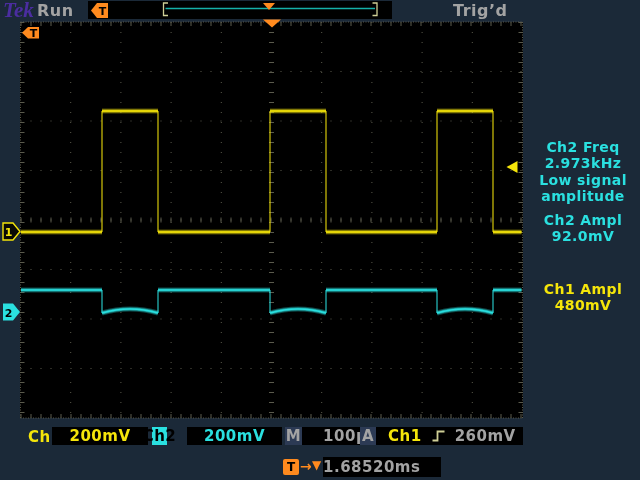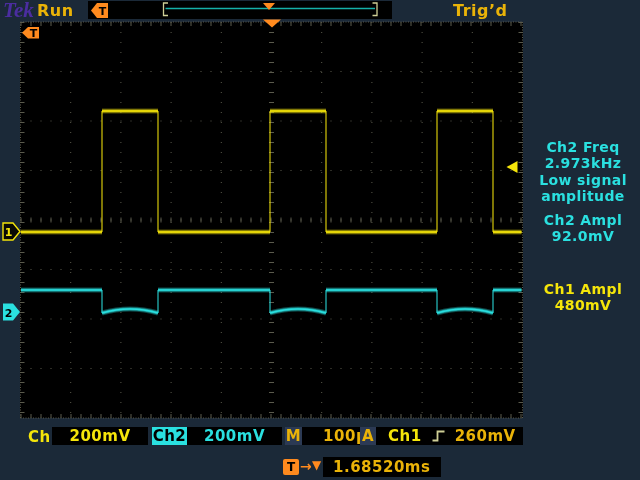--- a/index.html
+++ b/index.html
@@ -4,21 +4,21 @@
 <style>
   html,body{margin:0;padding:0;}
   body{
     width:640px;height:480px;overflow:hidden;position:relative;
     background:#1b2938;
     font-family:"DejaVu Sans","Liberation Sans",sans-serif;
     -webkit-font-smoothing:none;
   }
   .abs{position:absolute;}
   .txt{font-weight:700;font-size:15px;letter-spacing:0.5px;white-space:nowrap;}
-  .beige{color:#eab308;}
+  .beige{color:#a3a3a3;}
   .yellow{color:#f5e50a;}
   .cyan{color:#2ae0e0;}
   .orange{color:#ff8a1e;}
   .blackbox{background:#000;height:18px;display:flex;align-items:center;justify-content:center;}
   .chip{height:18px;display:flex;align-items:center;justify-content:center;}
   .bluechip{background:#2c3a54;}
   .cyanchip{background:#2ae0e0;color:#000;}
   #tek-logo{font-family:"Liberation Serif","DejaVu Serif",serif;font-style:italic;font-weight:700;font-size:21px;color:#4b2da0;line-height:20px;}
   #topstrip{left:88px;top:1px;width:304px;height:18px;background:#000;}
   #scope-svg{left:0;top:0;z-index:2;pointer-events:none;}
@@ -40,21 +40,21 @@
 <div class="abs sideline cyan" style="left:526px;top:188px;">amplitude</div>
 <div class="abs sideline cyan" style="left:526px;top:212px;">Ch2 Ampl</div>
 <div class="abs sideline cyan" style="left:526px;top:228px;">92.0mV</div>
 <div class="abs sideline yellow" style="left:526px;top:281px;">Ch1 Ampl</div>
 <div class="abs sideline yellow" style="left:526px;top:297px;">480mV</div>
 
 <span class="abs txt yellow" style="left:28px;top:428px;">Ch1</span>
 <div class="abs blackbox" style="left:52px;top:427px;width:96px;">
   <span class="txt yellow">200mV</span>
 </div>
-<div class="abs chip cyanchip" style="left:152px;top:427px;width:35px;">
+<div class="abs chip cyanchip" style="left:152px;top:427px;width:15px;">
   <span class="txt">Ch2</span>
 </div>
 <div class="abs blackbox" style="left:187px;top:427px;width:95px;">
   <span class="txt cyan">200mV</span>
 </div>
 <div class="abs chip bluechip" style="left:285px;top:427px;width:17px;">
   <span class="txt beige">M</span>
 </div>
 <div class="abs blackbox" style="left:302px;top:427px;width:56px;padding-left:20px;">
   <span class="txt beige">100µs</span>
@@ -67,21 +67,21 @@
   <svg width="15" height="14" viewBox="0 0 15 14">
     <path d="M1.5,11.5 H6.5 V2.5 H13.5" fill="none" stroke="#cfcf96" stroke-width="1.8"></path>
   </svg>
   <span class="txt beige">260mV</span>
 </div>
 
 <div class="abs" style="left:283px;top:459px;width:16px;height:16px;background:#ff8a1e;border-radius:2px;display:flex;align-items:center;justify-content:center;color:#000;font-weight:700;font-size:12px;">T</div>
 <span class="abs orange" style="left:300px;top:458px;font-size:14px;font-weight:700;">→</span>
 <span class="abs orange" style="left:312px;top:458px;font-size:12px;">▼</span>
 <div class="abs" id="trig-readout-box">
-  <span class="txt beige" style="padding-left:10px;">1.68520ms</span>
+  <span class="txt beige" style="padding-left:0;">1.68520ms</span>
 </div>
 
 <div class="abs beige" id="datetime">
 </div>
 
 <svg class="abs" id="scope-svg" width="640" height="480" viewBox="0 0 640 480">
     <rect x="20" y="22" width="503" height="396" fill="#000000"></rect>
     <g stroke="#5a5a4c">
       <line x1="70.7" y1="22" x2="70.7" y2="418" stroke-width="1" stroke-dasharray="1 9"></line>
       <line x1="120.9" y1="22" x2="120.9" y2="418" stroke-width="1" stroke-dasharray="1 9"></line>

